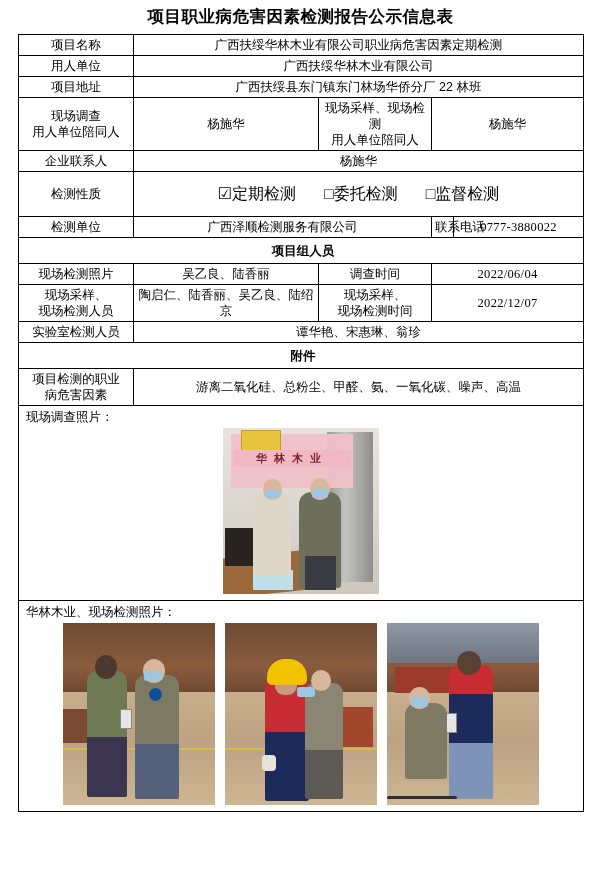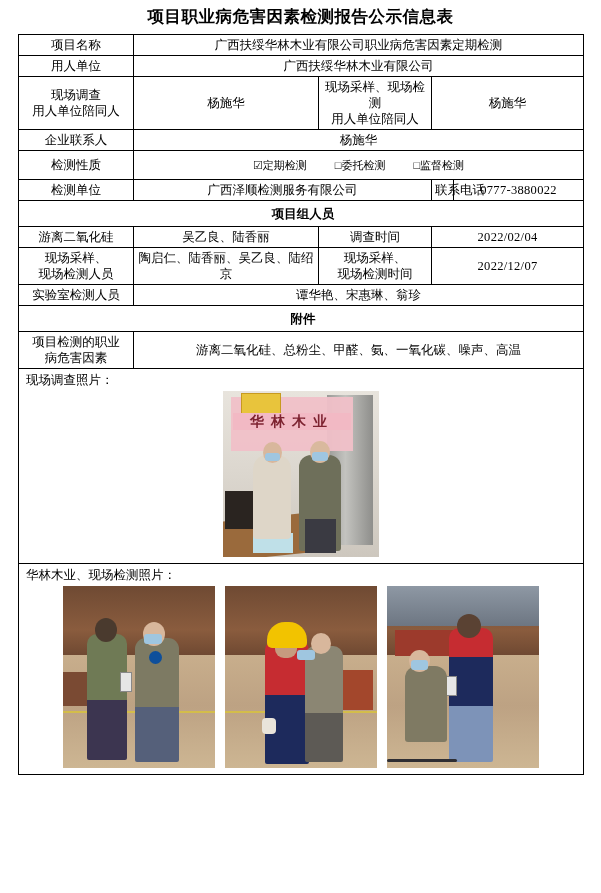--- a/index.html
+++ b/index.html
@@ -60,22 +60,22 @@
   .num {
     font-family: Liberation Serif, serif;
     font-size: 12px;
     letter-spacing: 0.3px;
   }
   .nature-row {
     letter-spacing: 0px;
   }
   .nature-row .opt {
     display: inline-block;
-    margin: 4px 14px;
-    font-size: 11px;
+    margin: 12px 14px;
+    font-size: 16px;
     white-space: nowrap;
   }
   .photo-label {
     text-align: left;
     padding: 3px 0 3px 7px;
     font-size: 12.5px;
   }
   .photo-cell {
     padding: 0 !important;
   }
@@ -98,21 +98,21 @@
     background: #b9b3aa;
     flex: none;
   }
 
   
   .ph-a { width: 156px; height: 166px; background: #cfcac2; }
   .ph-a .wall   { top: 0; height: 100%; background: linear-gradient(180deg,#e8e4dd 0%,#dcd7cf 48%,#cdc7be 100%); }
   .ph-a .cab    { position:absolute; right: 6px; top: 4px; width: 46px; height: 150px; background: linear-gradient(90deg,#9a9a97,#c3c3bf 40%,#8e8e8b); }
   .ph-a .board  { position:absolute; left: 8px; top: 6px; width: 122px; height: 54px; background: #f0c0c8; opacity: .95; }
   .ph-a .plaque { position:absolute; left: 18px; top: 2px; width: 38px; height: 20px; background: #e8c43c; border: 1.5px solid #c79a1f; }
-  .ph-a .banner { position:absolute; left: 10px; top: 22px; width: 118px; height: 17px; background: #f2b9c4; color:#7d2230; font-size: 14px; font-weight: bold; letter-spacing: 7px; text-align:center; line-height:17px; font-family:"Liberation Serif",serif; }
+  .ph-a .banner { position:absolute; left: 10px; top: 22px; width: 118px; height: 17px; background: #f2b9c4; color:#7d2230; font-size: 11px; font-weight: bold; letter-spacing: 7px; text-align:center; line-height:17px; font-family:"Liberation Serif",serif; }
   .ph-a .pA     { position:absolute; left: 30px; bottom: 18px; width: 38px; height: 84px; background: #ded6c8; border-radius: 14px 14px 4px 4px; }
   .ph-a .pAh    { position:absolute; left: 40px; bottom: 94px; width: 19px; height: 21px; background: #d8b79c; border-radius: 50%; }
   .ph-a .pAm    { position:absolute; left: 42px; bottom: 96px; width: 15px; height: 8px; background: #9fc6e0; border-radius: 3px; }
   .ph-a .pB     { position:absolute; left: 76px; bottom: 6px; width: 42px; height: 96px; background: #6e6f5a; border-radius: 12px 12px 3px 3px; }
   .ph-a .pBl    { position:absolute; left: 82px; bottom: 4px; width: 31px; height: 34px; background: #3a3a42; }
   .ph-a .pBh    { position:absolute; left: 87px; bottom: 94px; width: 20px; height: 22px; background: #d9b99e; border-radius: 50%; }
   .ph-a .pBm    { position:absolute; left: 89px; bottom: 96px; width: 16px; height: 9px; background: #9fc6e0; border-radius: 3px; }
   .ph-a .desk   { position:absolute; left: 0; bottom: 0; width: 86px; height: 40px; background: #9a6a3c; transform: skewY(-6deg); }
   .ph-a .mon    { position:absolute; left: 2px; bottom: 28px; width: 42px; height: 38px; background: #2a2420; }
   .ph-a .paper  { position:absolute; left: 30px; bottom: 4px; width: 40px; height: 20px; background: #bfe0e8; }
@@ -172,20 +172,24 @@
         <tr>
       <td class="lbl">项目名称</td>
       <td colspan="5">广西扶绥华林木业有限公司职业病危害因素定期检测</td>
     </tr>
 
     <tr>
       <td class="lbl">用人单位</td>
       <td colspan="5">广西扶绥华林木业有限公司</td>
     </tr>
 
+    <tr>
+      <td class="lbl">项目地址</td>
+      <td colspan="5">广西扶绥县东门镇东门林场华侨分厂 22 林班</td>
+    </tr>
 
     <tr>
       <td class="lbl">
         <div>现场调查</div>
         <div>用人单位陪同人</div>
       </td>
       <td colspan="2">杨施华</td>
       <td>
         <div>现场采样、现场检测</div>
         <div>用人单位陪同人</div>
@@ -210,24 +214,24 @@
       <td colspan="3">广西泽顺检测服务有限公司</td>
       <td style="white-space:nowrap">联系电话</td>
       <td class="num">0777-3880022</td>
     </tr>
 
     <tr>
       <td colspan="6" class="section-head">项目组人员</td>
     </tr>
 
     <tr>
-      <td class="lbl">游离二氧化硅</td>
+      <td class="lbl">现场检测照片</td>
       <td colspan="2">吴乙良、陆香丽</td>
       <td>调查时间</td>
-      <td colspan="2" class="num">2022/02/04</td>
+      <td colspan="2" class="num">2022/06/04</td>
     </tr>
 
     <tr>
       <td class="lbl">
         <div>现场采样、</div>
         <div>现场检测人员</div>
       </td>
       <td colspan="2">陶启仁、陆香丽、吴乙良、陆绍京</td>
       <td>
         <div>现场采样、</div>

